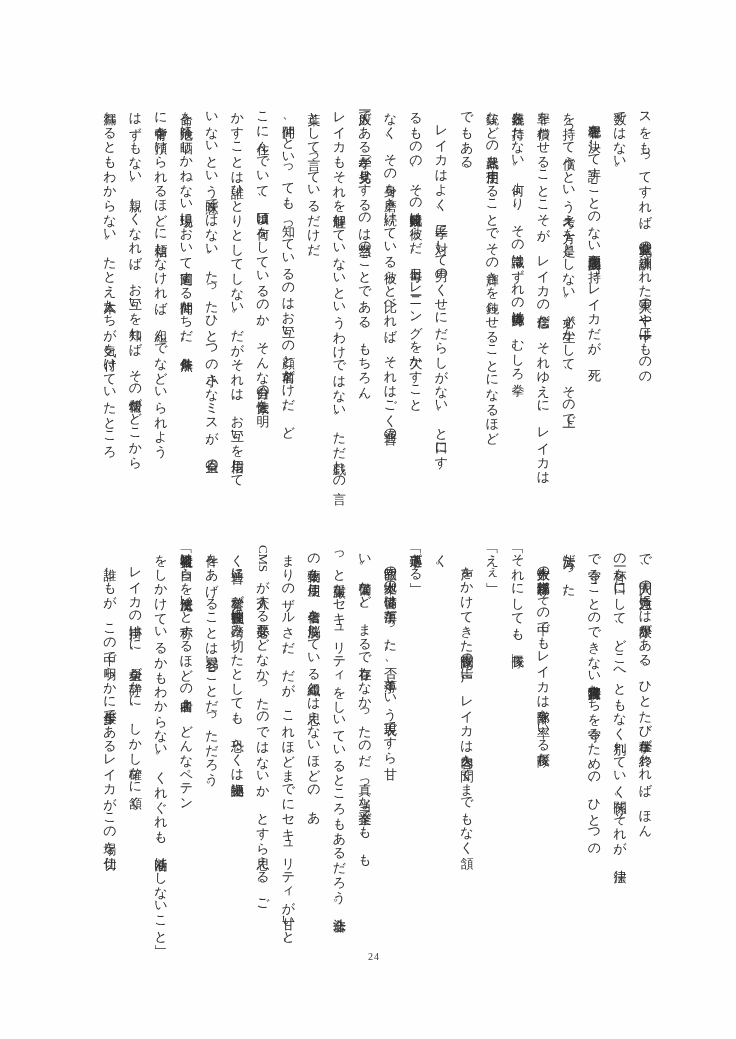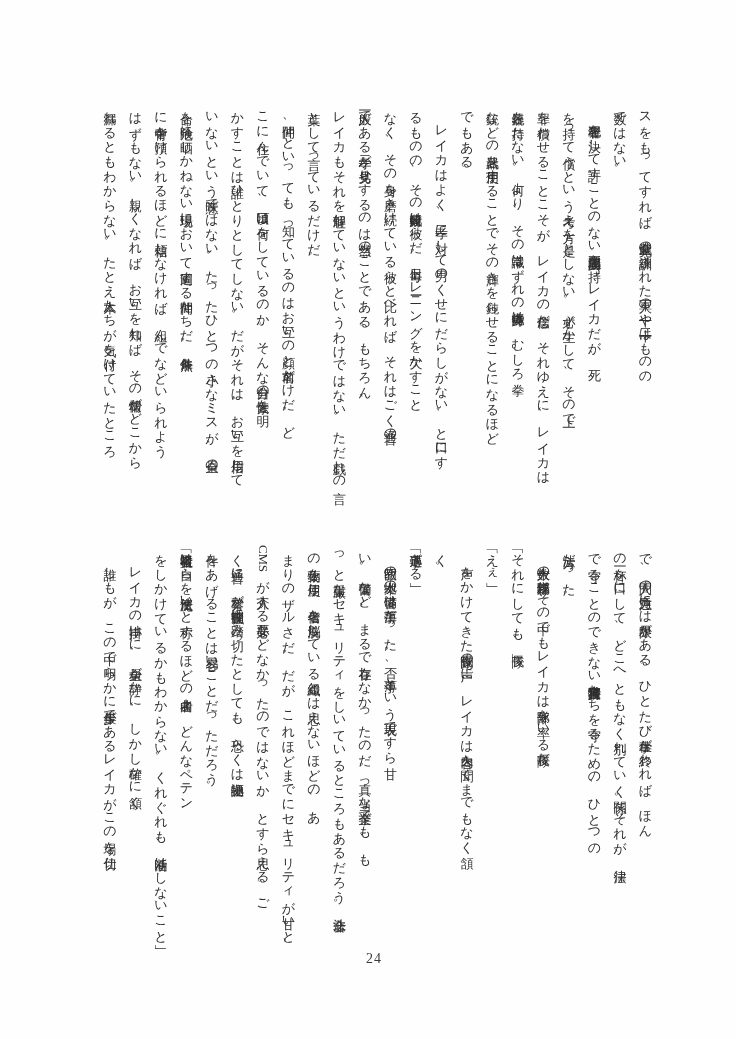--- a/index.html
+++ b/index.html
@@ -36,21 +36,21 @@
   .text-line {
     line-height: 25.5px;
     white-space: nowrap;
   }
   .page-number {
     position: absolute;
     top: 951px;
     left: 12px;
     right: 0;
     text-align: center;
-    font-size: 14px;
+    font-size: 10px;
     color: #3a3a3a;
     letter-spacing: 1px;
   }
 </style>
 </head>
 <body>
 
 <div class="page">
 
   <div class="text-block text-block-top">

